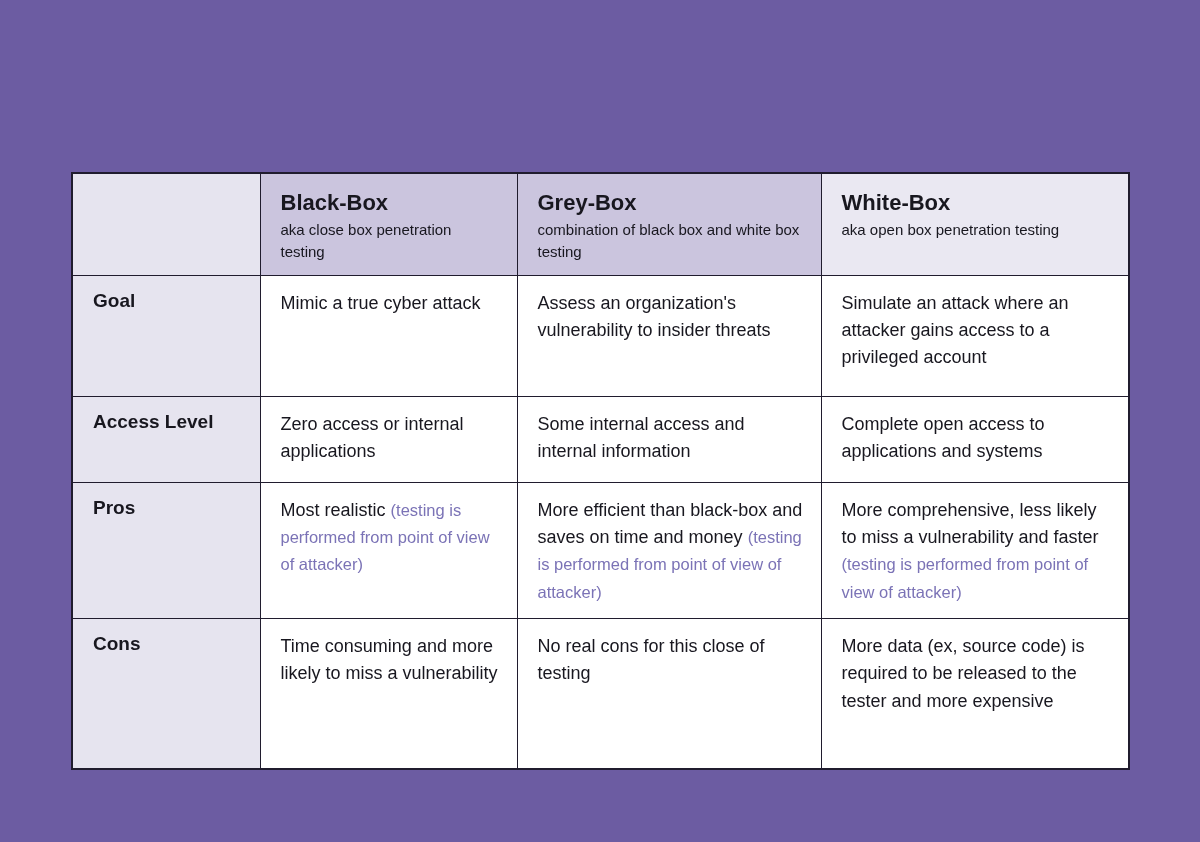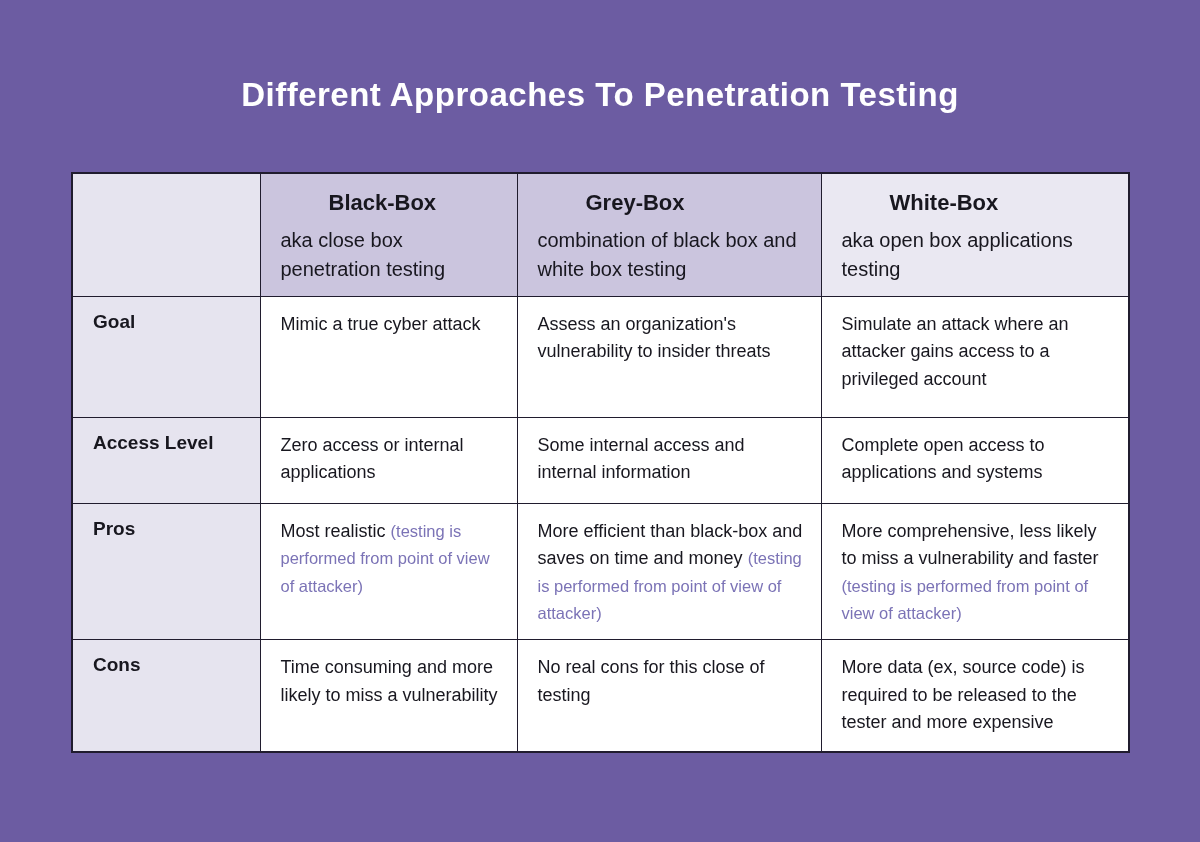--- a/index.html
+++ b/index.html
@@ -45,37 +45,36 @@
     border: 1.5px solid var(--border);
     vertical-align: top;
     text-align: left;
     padding: 14px 18px 12px 20px;
   }
   table.comparison { border: 2px solid var(--border); }
   tr.r-header { height: 93px; }
   tr.r-goal   { height: 121px; padding-left: 31px; }
   tr.r-access { height: 86px; margin-left: 34px; }
   tr.r-pros   { height: 132px; }
-  tr.r-cons   { height: 112px; }
+  tr.r-cons   { height: 151px; }
   .corner, .row-label { background: var(--label_bg); }
   th.col-head.hl    { background: var(--header_highlight); }
   th.col-head.light { background: var(--header_light); }
   .col-title {
     font-size: 22px;
     font-weight: 700;
     color: var(--text);
     padding-top: 2px;
-    margin-left: 48px;
   }
   .col-sub {
-    font-size: 20px;
+    font-size: 15px;
     font-weight: 400;
     color: var(--text);
     line-height: 1.45;
-    margin-top: 10px;
+    margin-top: 3px;
   }
   .row-label {
     font-size: 19px;
     font-weight: 700;
     color: var(--text);
     padding-top: 16px;
   }
   td.cell {
     background: var(--cell_bg);
     font-size: 18px;
@@ -83,21 +82,20 @@
     line-height: 1.52;
   }
   .cell-text { color: var(--text); text-align: center; }
   .cell-note { color: var(--note_text); font-size: 16.5px; }
 </style>
 </head>
 <body>
 
 <div class="page">
 
-  <h1 class="title">Different Approaches To Penetration Testing</h1>
 
   <table class="comparison">
     <colgroup>
       <col style="width:188px">
       <col style="width:257px">
       <col style="width:304px">
       <col style="width:308px">
     </colgroup>
     <thead>
       <tr class="r-header">
@@ -105,21 +103,21 @@
         <th class="col-head hl">
           <div class="col-title">Black-Box</div>
           <div class="col-sub">aka close box penetration testing</div>
         </th>
         <th class="col-head hl">
           <div class="col-title">Grey-Box</div>
           <div class="col-sub">combination of black box and white box testing</div>
         </th>
         <th class="col-head light">
           <div class="col-title">White-Box</div>
-          <div class="col-sub">aka open box applications testing</div>
+          <div class="col-sub">aka open box penetration testing</div>
         </th>
       </tr>
     </thead>
     <tbody>
       <tr class="r-goal">
         <th class="row-label">Goal</th>
         <td class="cell">
           <span class="cell-text">Mimic a true cyber attack</span>
           <span class="cell-note"></span>
         </td>

